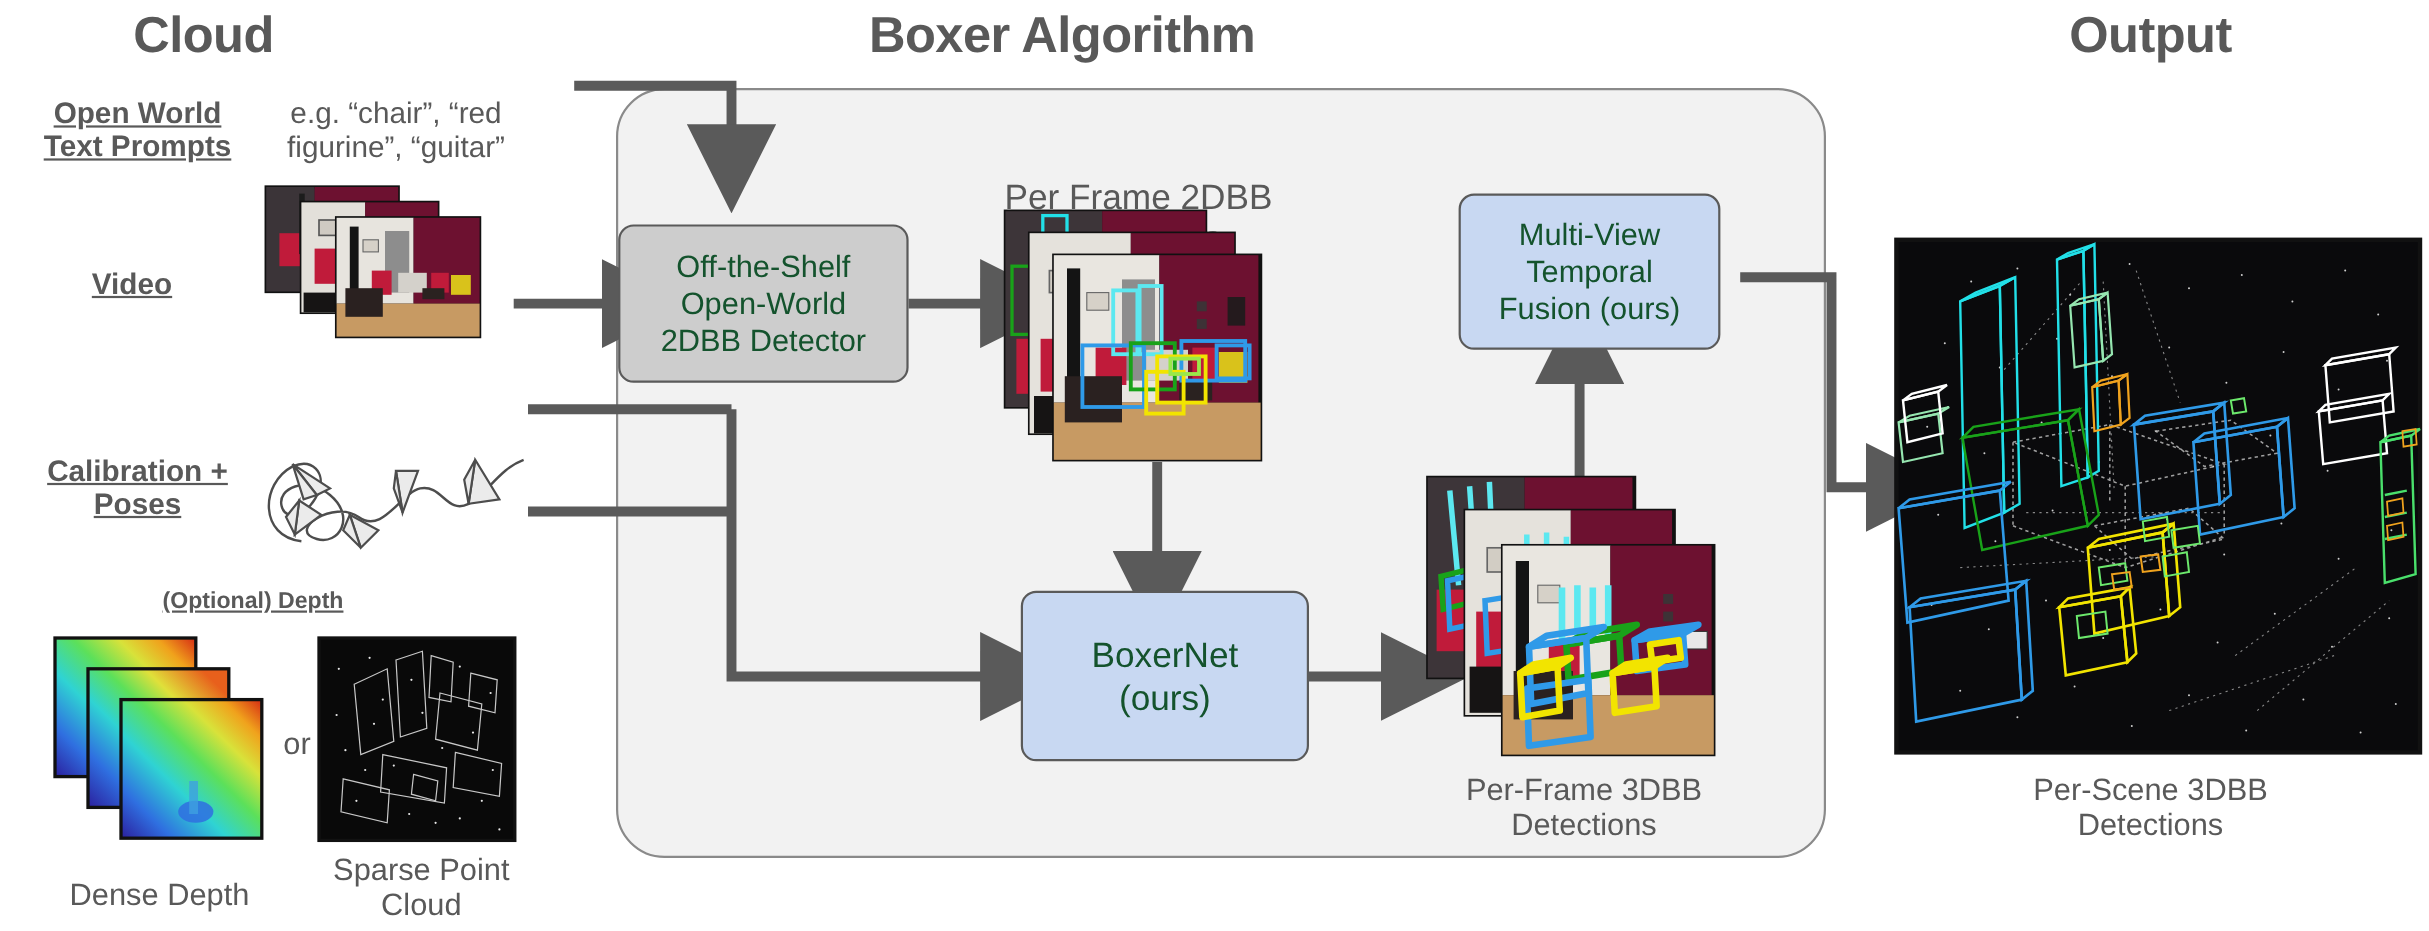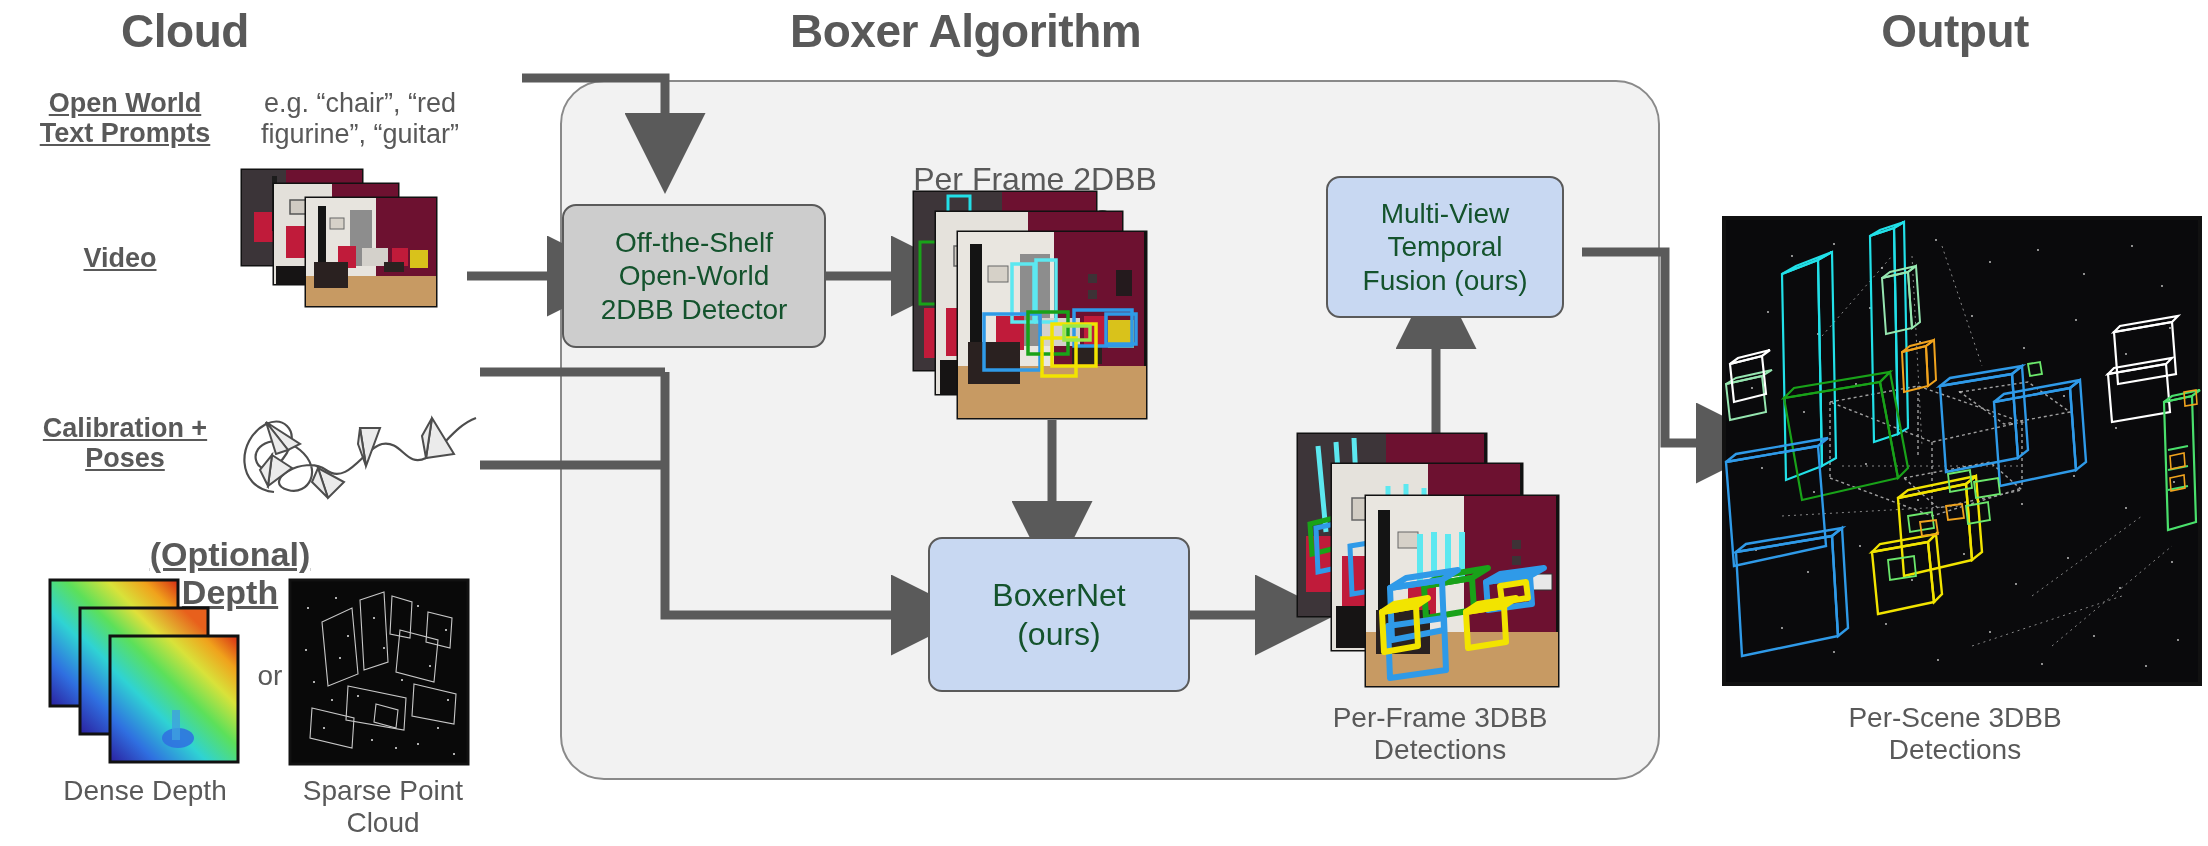--- a/index.html
+++ b/index.html
@@ -60,23 +60,23 @@
 Text Prompts</div>
 
 <div class="abs plain" style="left:240px;top:88px;width:240px;font-size:27px;text-align:center;white-space:pre-line;">e.g. “chair”, “red
 figurine”, “guitar”</div>
 
 <div class="abs lbl-ul" style="left:20px;top:243px;width:200px;font-size:27px;">Video</div>
 
 <div class="abs lbl-ul" style="left:10px;top:413px;width:230px;font-size:27px;white-space:pre-line;">Calibration +
 Poses</div>
 
-<div class="abs lbl-ul" style="left:100px;top:535px;width:260px;font-size:34px;">(Optional) Depth</div>
-
-<div class="abs plain" style="left:30px;top:775px;width:230px;font-size:28px;">Dense Depth</div>
+<div class="abs lbl-ul" style="left:100px;top:535px;width:260px;font-size:21px;">(Optional) Depth</div>
+
+<div class="abs plain" style="left:30px;top:798px;width:230px;font-size:28px;">Dense Depth</div>
 
 <div class="abs plain" style="left:245px;top:660px;width:50px;font-size:28px;">or</div>
 
 <div class="abs plain" style="left:278px;top:775px;width:210px;font-size:28px;white-space:pre-line;">Sparse Point
 Cloud</div>
 
 <svg class="abs" width="230" height="160" style="left:240px;top:168px;">
   <g>
     <rect x="2" y="2" width="120" height="95" fill="#2a2024" stroke="#111" stroke-width="3"></rect>
     <rect x="2" y="2" width="44" height="95" fill="#3b3438"></rect>

